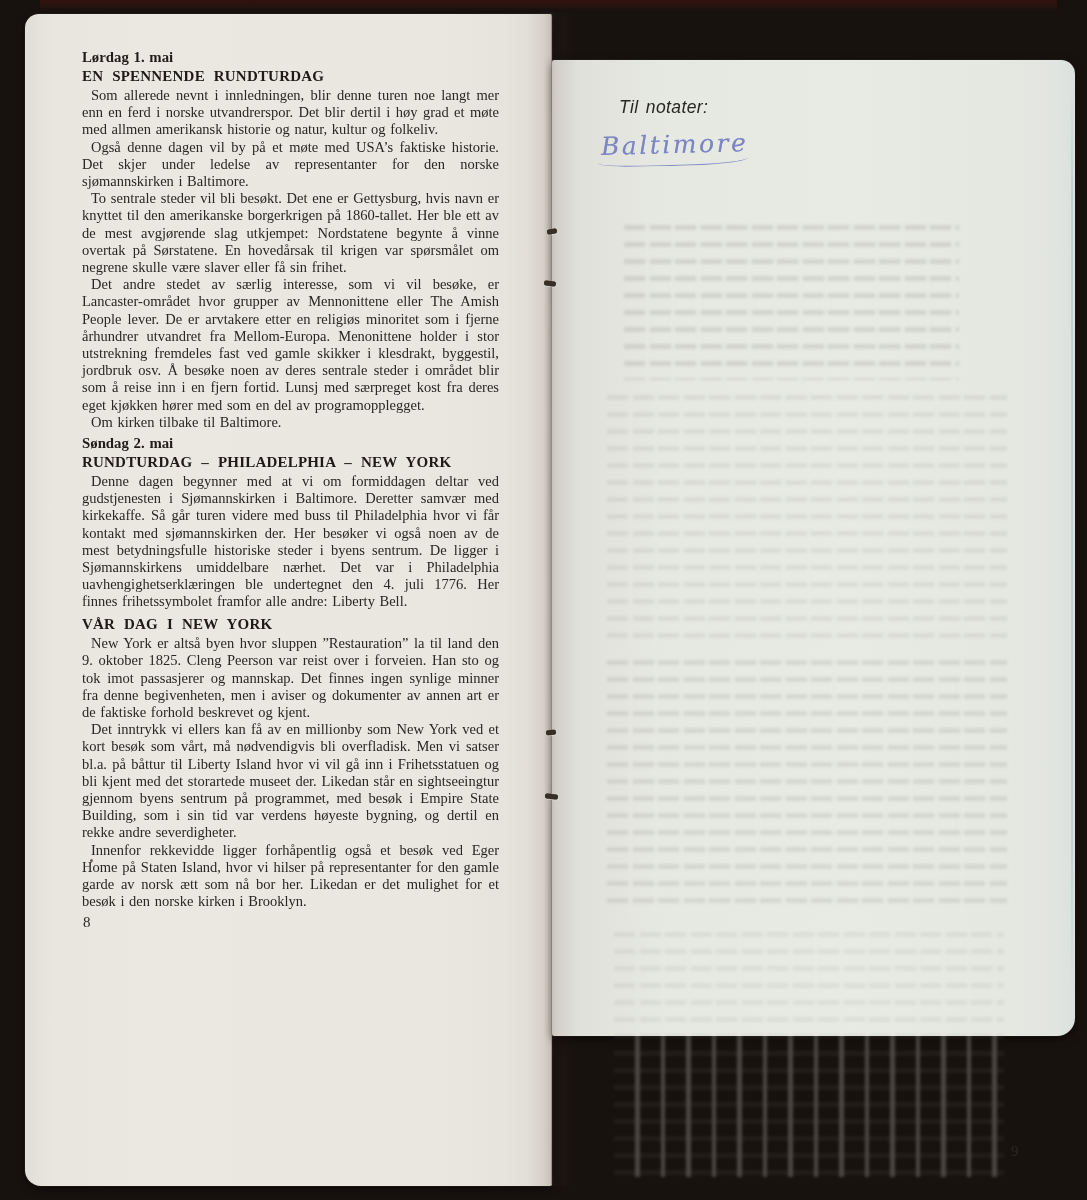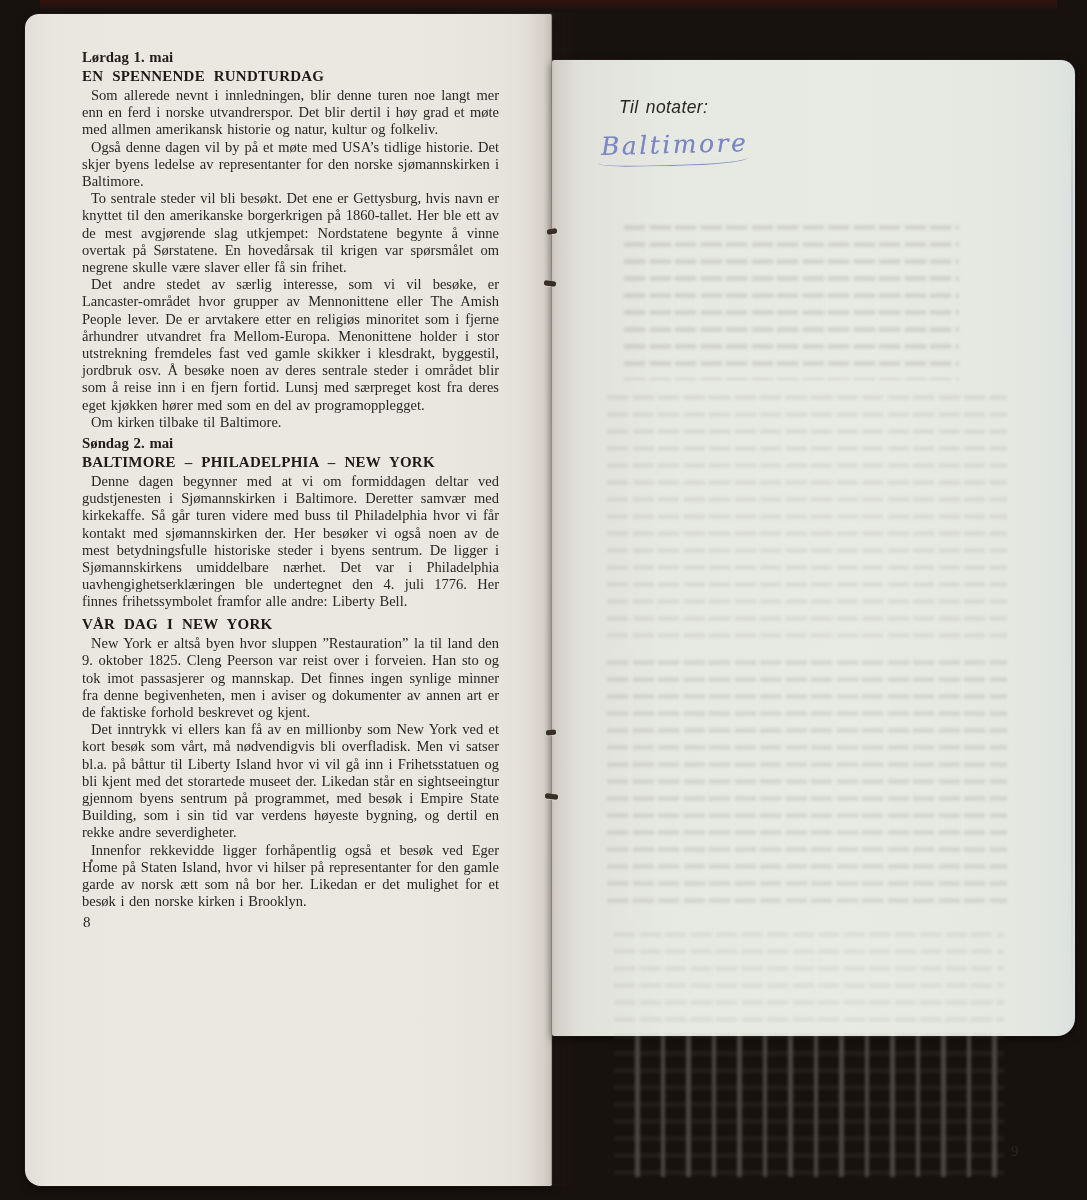--- a/index.html
+++ b/index.html
@@ -144,29 +144,29 @@
 
 <div class="top-edge-strip"></div>
 
 <div class="page page-left">
   <div class="page-content">
 
     <div class="section">
       <h3 class="date-heading">Lørdag 1. mai</h3>
       <h2 class="title-heading">EN SPENNENDE RUNDTURDAG</h2>
       <p>Som allerede nevnt i innledningen, blir denne turen noe langt mer enn en ferd i norske utvandrerspor. Det blir dertil i høy grad et møte med allmen amerikansk historie og natur, kultur og folkeliv.</p>
-      <p>Også denne dagen vil by på et møte med USA’s tidlige historie. Det skjer byens ledelse av representanter for den norske sjømannskirken i Baltimore.</p>
+      <p>Også denne dagen vil by på et møte med USA’s faktiske historie. Det skjer under ledelse av representanter for den norske sjømannskirken i Baltimore.</p>
       <p>To sentrale steder vil bli besøkt. Det ene er Gettysburg, hvis navn er knyttet til den amerikanske borgerkrigen på 1860-tallet. Her ble ett av de mest avgjørende slag utkjempet: Nordstatene begynte å vinne overtak på Sørstatene. En hovedårsak til krigen var spørsmålet om negrene skulle være slaver eller få sin frihet.</p>
       <p>Det andre stedet av særlig interesse, som vi vil besøke, er Lancaster-området hvor grupper av Mennonittene eller The Amish People lever. De er arvtakere etter en religiøs minoritet som i fjerne århundrer utvandret fra Mellom-Europa. Menonittene holder i stor utstrekning fremdeles fast ved gamle skikker i klesdrakt, byggestil, jordbruk osv. Å besøke noen av deres sentrale steder i området blir som å reise inn i en fjern fortid. Lunsj med særpreget kost fra deres eget kjøkken hører med som en del av programopplegget.</p>
       <p>Om  kirken tilbake til Baltimore.</p>
     </div>
 
     <div class="section">
       <h3 class="date-heading">Søndag 2. mai</h3>
-      <h2 class="title-heading">BALTIMORE – PHILADELPHIA – NEW YORK</h2>
+      <h2 class="title-heading">RUNDTURDAG – PHILADELPHIA – NEW YORK</h2>
       <p>Denne dagen begynner med at vi om formiddagen deltar ved gudstjenesten i Sjømannskirken i Baltimore. Deretter samvær med kirkekaffe. Så går turen videre med buss til Philadelphia hvor vi får kontakt med sjømannskirken der. Her besøker vi også noen av de mest betydningsfulle historiske steder i byens sentrum. De ligger i Sjømannskirkens umiddelbare nærhet. Det var i Philadelphia uavhengighetserklæringen ble undertegnet den 4. juli 1776. Her finnes frihetssymbolet framfor alle andre: Liberty Bell.</p>
     </div>
 
     <div class="section">
       <h2 class="title-heading">VÅR DAG I NEW YORK</h2>
       <p>New York er altså byen hvor sluppen ”Restauration” la til land den 9. oktober 1825. Cleng Peerson var reist over i forveien. Han sto og tok imot passasjerer og mannskap. Det finnes ingen synlige minner fra denne begivenheten, men i aviser og dokumenter av annen art er de faktiske forhold beskrevet og kjent.</p>
       <p>Det inntrykk vi ellers kan få av en millionby som New York ved et kort besøk som vårt, må nødvendigvis bli overfladisk. Men vi satser bl.a. på båttur til Liberty Island hvor vi vil gå inn i Frihetsstatuen og bli kjent med det storartede museet der. Likedan står en sightseeingtur gjennom byens sentrum på programmet, med besøk i Empire State Building, som i sin tid var verdens høyeste bygning, og dertil en rekke andre severdigheter.</p>
       <p>Innenfor rekkevidde ligger forhåpentlig også et besøk ved Eger Home på Staten Island, hvor vi hilser på representanter for den gamle garde av norsk ætt som nå bor her. Likedan er det mulighet for et besøk i den norske kirken i Brooklyn.</p>
     </div>
 

